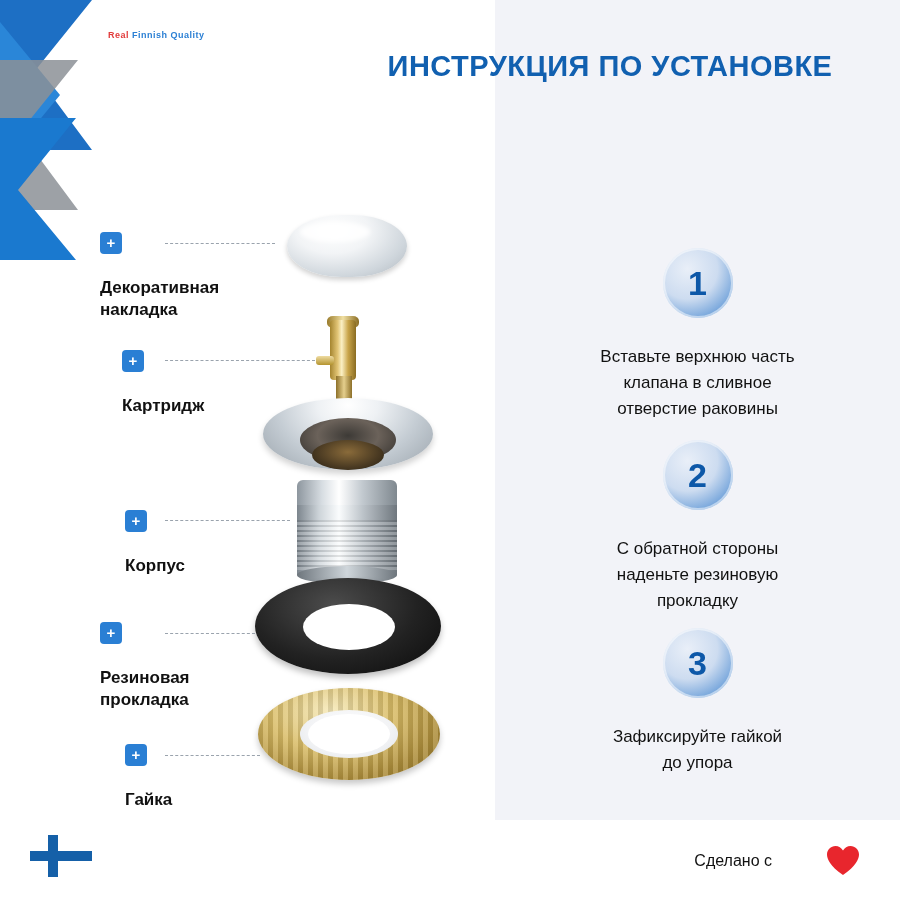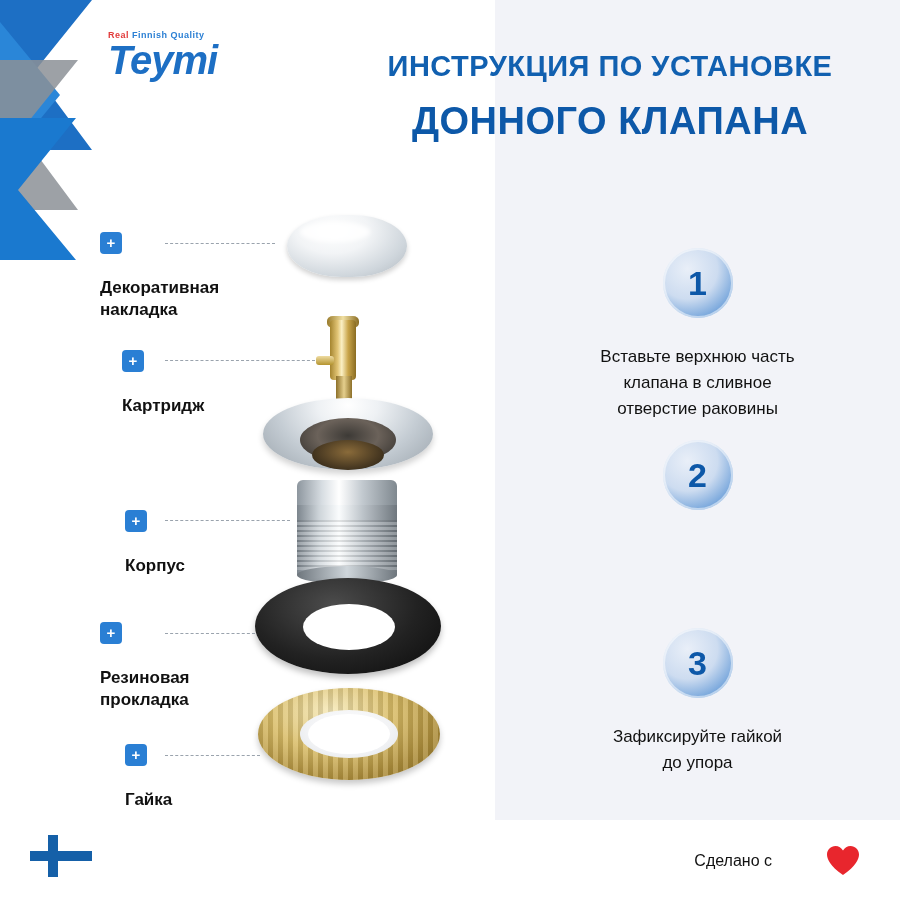--- a/index.html
+++ b/index.html
@@ -194,25 +194,23 @@
       <polygon points="0,60 78,60 20,132 78,210 0,210" fill="#8c9096" opacity="0.85"></polygon>
       <polygon points="0,118 76,118 18,190 76,260 0,260" fill="#1a79cf"></polygon>
     </svg>
   </div>
 
   <div class="brand">
     <div class="brand-top">
       <span class="red">Real</span>
       <span>Finnish Quality</span>
     </div>
-    <div class="brand-name">Teymi</div>
   </div>
 
   <div class="title1">ИНСТРУКЦИЯ ПО УСТАНОВКЕ</div>
-  <div class="title2">ДОННОГО КЛАПАНА</div>
 
   <div class="ill cap"></div>
   <div class="ill cap-sheen"></div>
 
   <div class="ill stem-top"></div>
   <div class="ill stem"></div>
   <div class="ill stem-arm"></div>
   <div class="ill stem-low"></div>
   <div class="ill stem-tip"></div>
 
@@ -271,20 +269,23 @@
     </div>
     <div class="step-text">Вставьте верхнюю часть
 клапана в сливное
 отверстие раковины</div>
   </div>
 
   <div class="step" style="left:495px;top:440px;">
     <div class="badge">
       <span>2</span>
     </div>
+    <div class="step-text">С обратной стороны
+наденьте резиновую
+прокладку</div>
   </div>
 
   <div class="step" style="left:495px;top:628px;">
     <div class="badge">
       <span>3</span>
     </div>
     <div class="step-text">Зафиксируйте гайкой
 до упора</div>
   </div>
 

